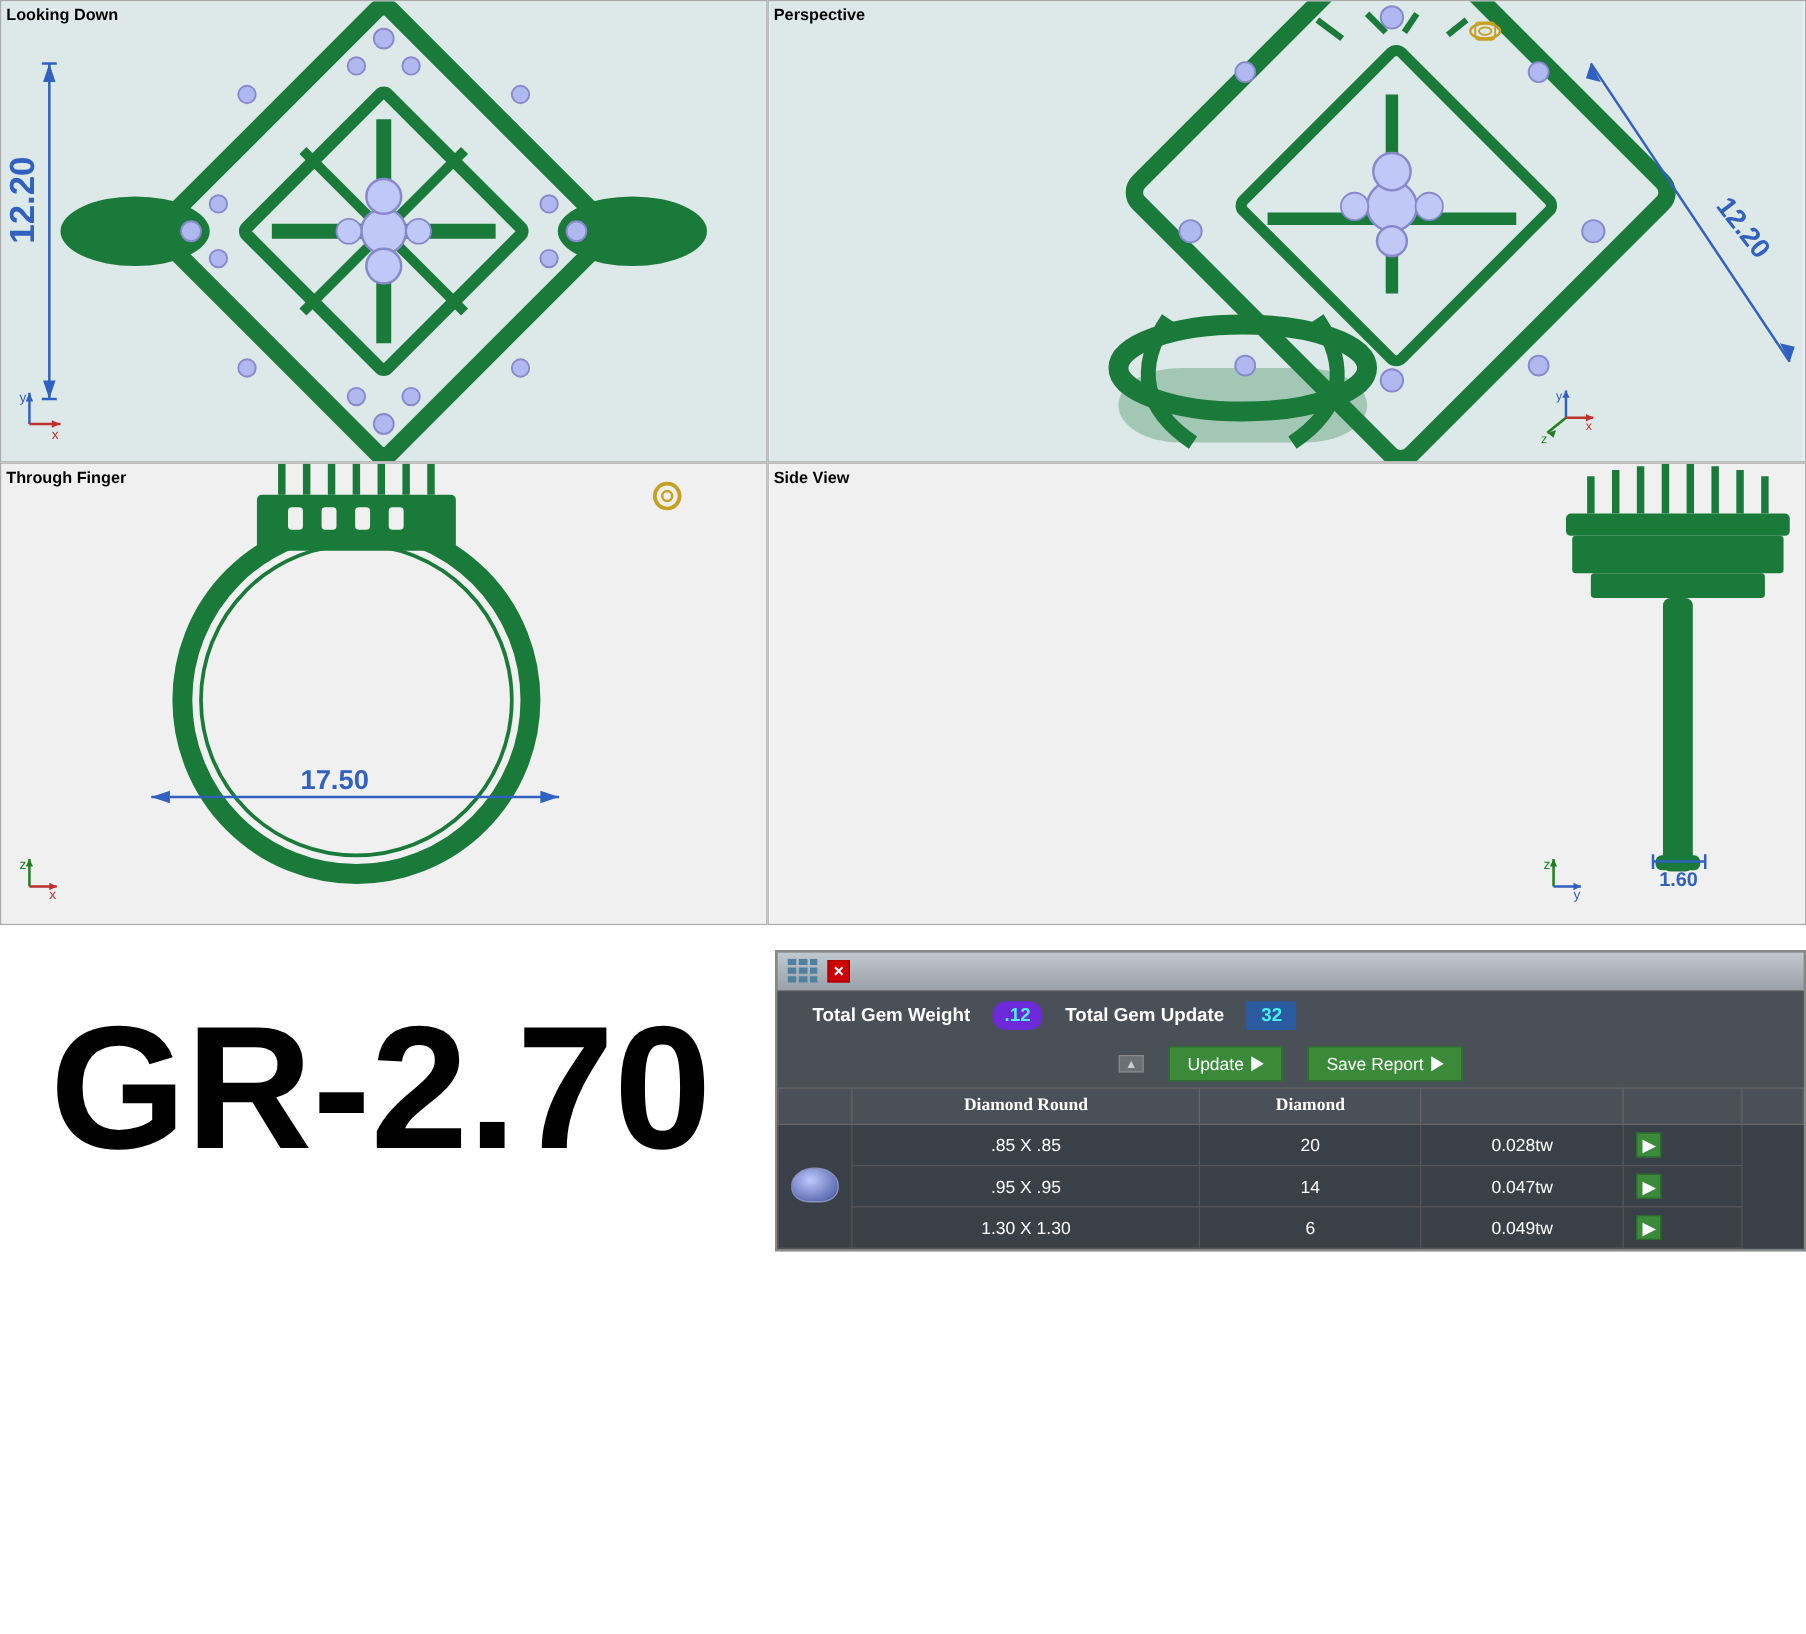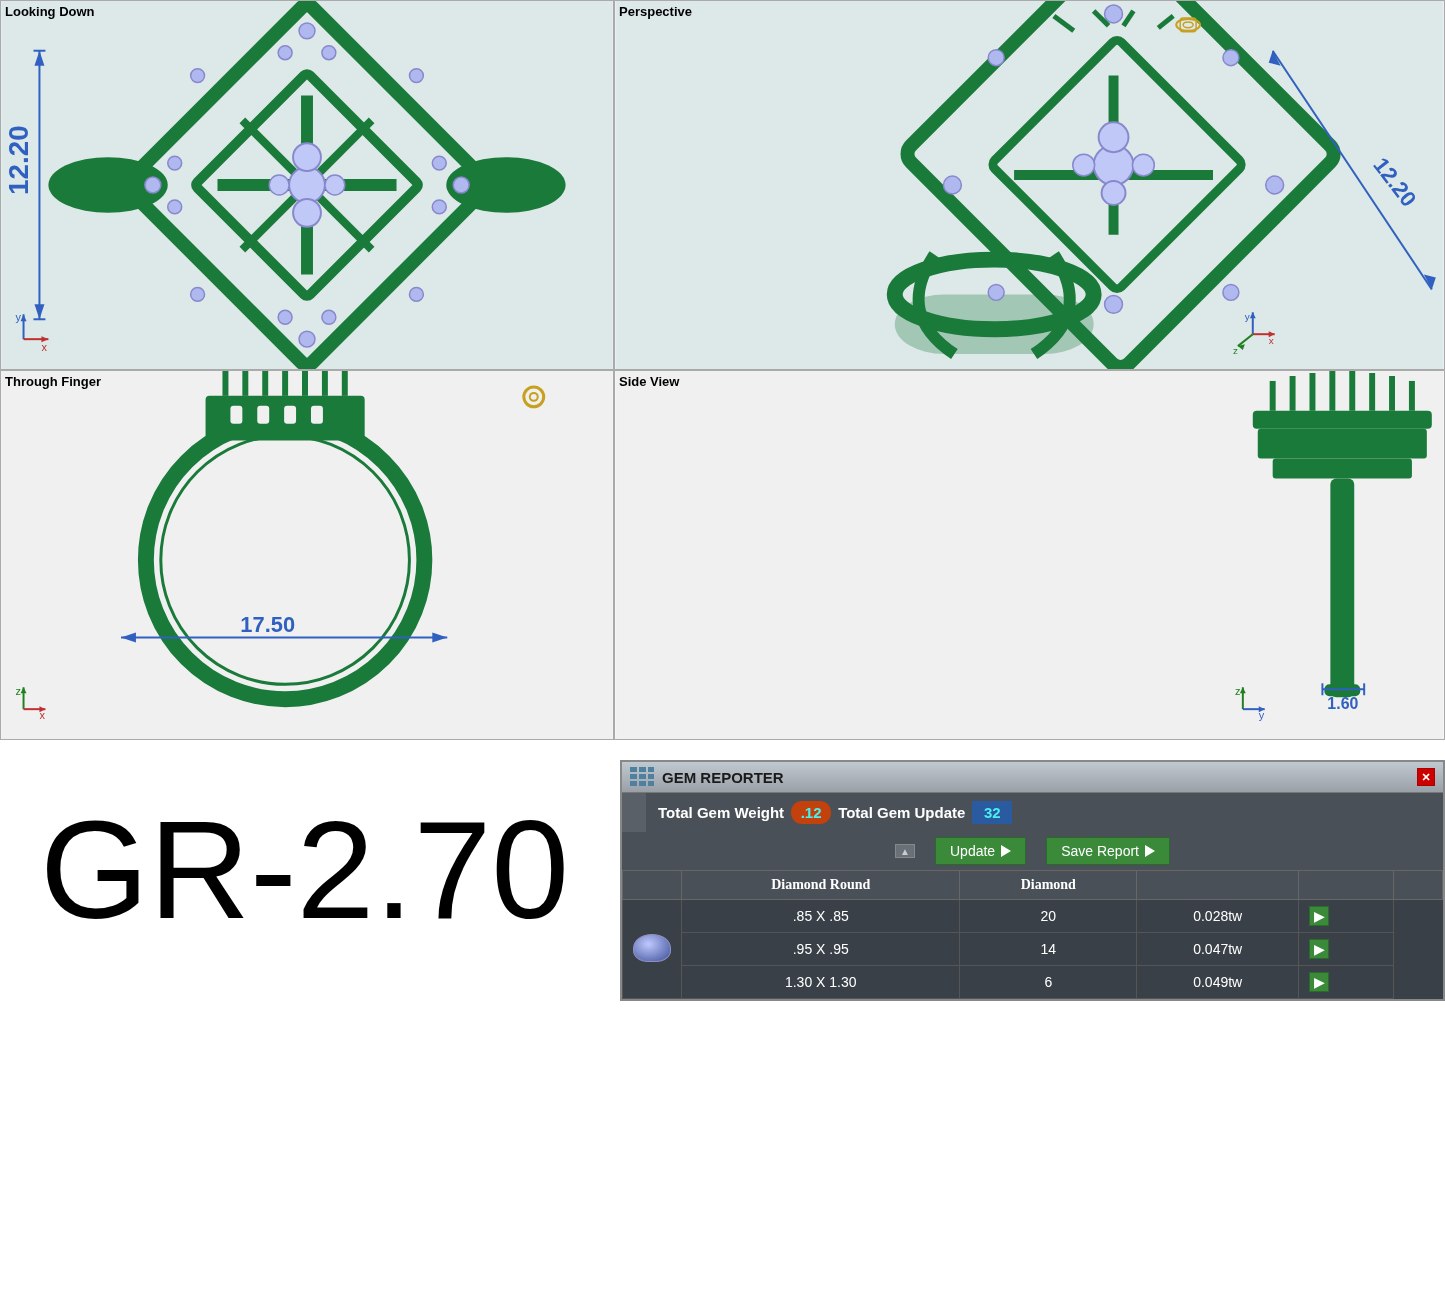--- a/index.html
+++ b/index.html
@@ -76,21 +76,21 @@
       left: 0;
       width: 1445px;
       height: 567px;
       background: #ffffff;
       display: flex;
       align-items: flex-start;
     }
 
     .gr-label {
       font-size: 140px;
-      font-weight: 400;
+      font-weight: 700;
       color: #000;
       padding: 60px 0 0 40px;
       line-height: 1;
       flex: 0 0 620px;
     }
 
     
     .gem-reporter {
       position: absolute;
       top: 760px;
@@ -125,32 +125,31 @@
       align-items: center;
       justify-content: center;
       cursor: pointer;
       color: white;
       font-size: 11px;
       font-weight: bold;
     }
 
     .gem-reporter-row1 {
       background: #4a5058;
-      padding: 8px 12px;
-      display: flex;
-      align-items: center;
-      gap: 7px;
+      padding: 8px 28px;
+      display: flex;
+      align-items: center;
+      gap: 18px;
       color: #ffffff;
       font-size: 15px;
       font-weight: bold;
-      margin-left: 24px;
     }
 
     .gem-value-box {
-      background: #c2410c;
+      background: #6d28d9;
       color: #4af0f0;
       padding: 3px 8px;
       font-size: 15px;
       font-weight: bold;
       min-width: 40px;
       text-align: center;
       border-radius: 11px;
     }
 
     .gem-count-value {
@@ -499,21 +498,20 @@
       <rect x="0" y="0" width="7" height="5" fill="#5080a0"></rect>
       <rect x="9" y="0" width="7" height="5" fill="#5080a0"></rect>
       <rect x="18" y="0" width="6" height="5" fill="#5080a0"></rect>
       <rect x="0" y="7" width="7" height="5" fill="#5080a0"></rect>
       <rect x="9" y="7" width="7" height="5" fill="#5080a0"></rect>
       <rect x="18" y="7" width="6" height="5" fill="#5080a0"></rect>
       <rect x="0" y="14" width="7" height="5" fill="#5080a0"></rect>
       <rect x="9" y="14" width="7" height="5" fill="#5080a0"></rect>
       <rect x="18" y="14" width="6" height="5" fill="#5080a0"></rect>
     </svg>
-    <span class="gem-reporter-title">GEM REPORTER</span>
     <div class="close-btn">✕</div>
   </div>
 
   <div class="gem-reporter-row1">
     <span>Total Gem Weight</span>
     <div class="gem-value-box">.12</div>
     <span>Total Gem Update</span>
     <div class="gem-count-value">32</div>
   </div>
 

